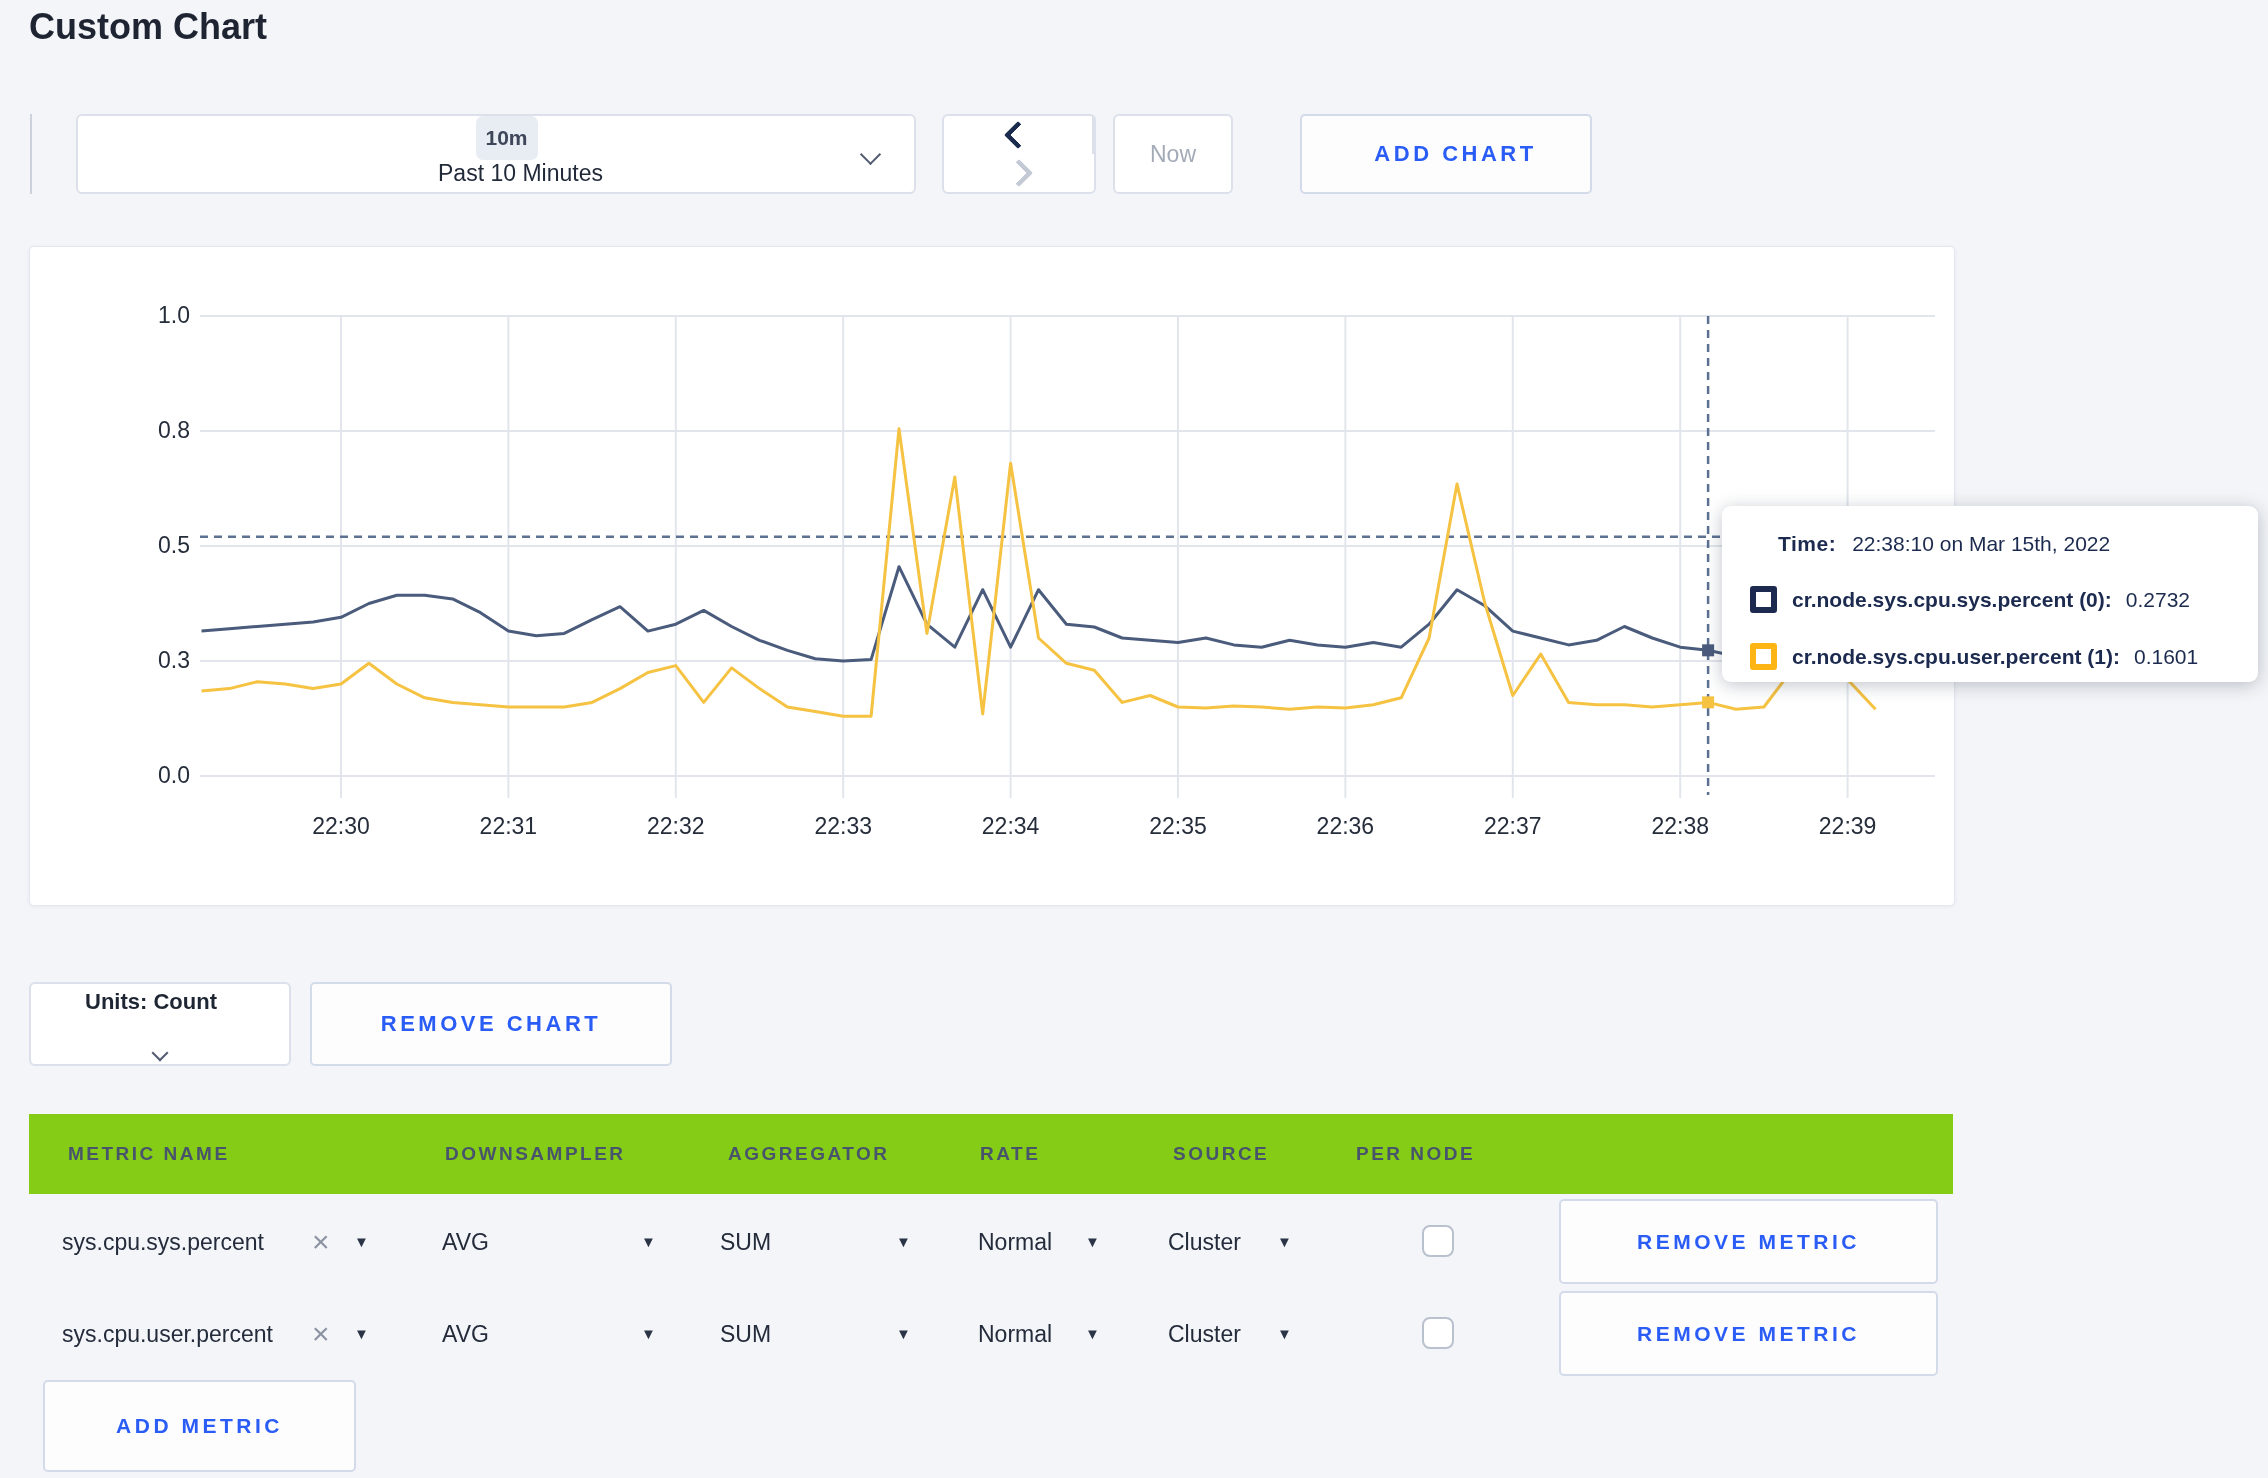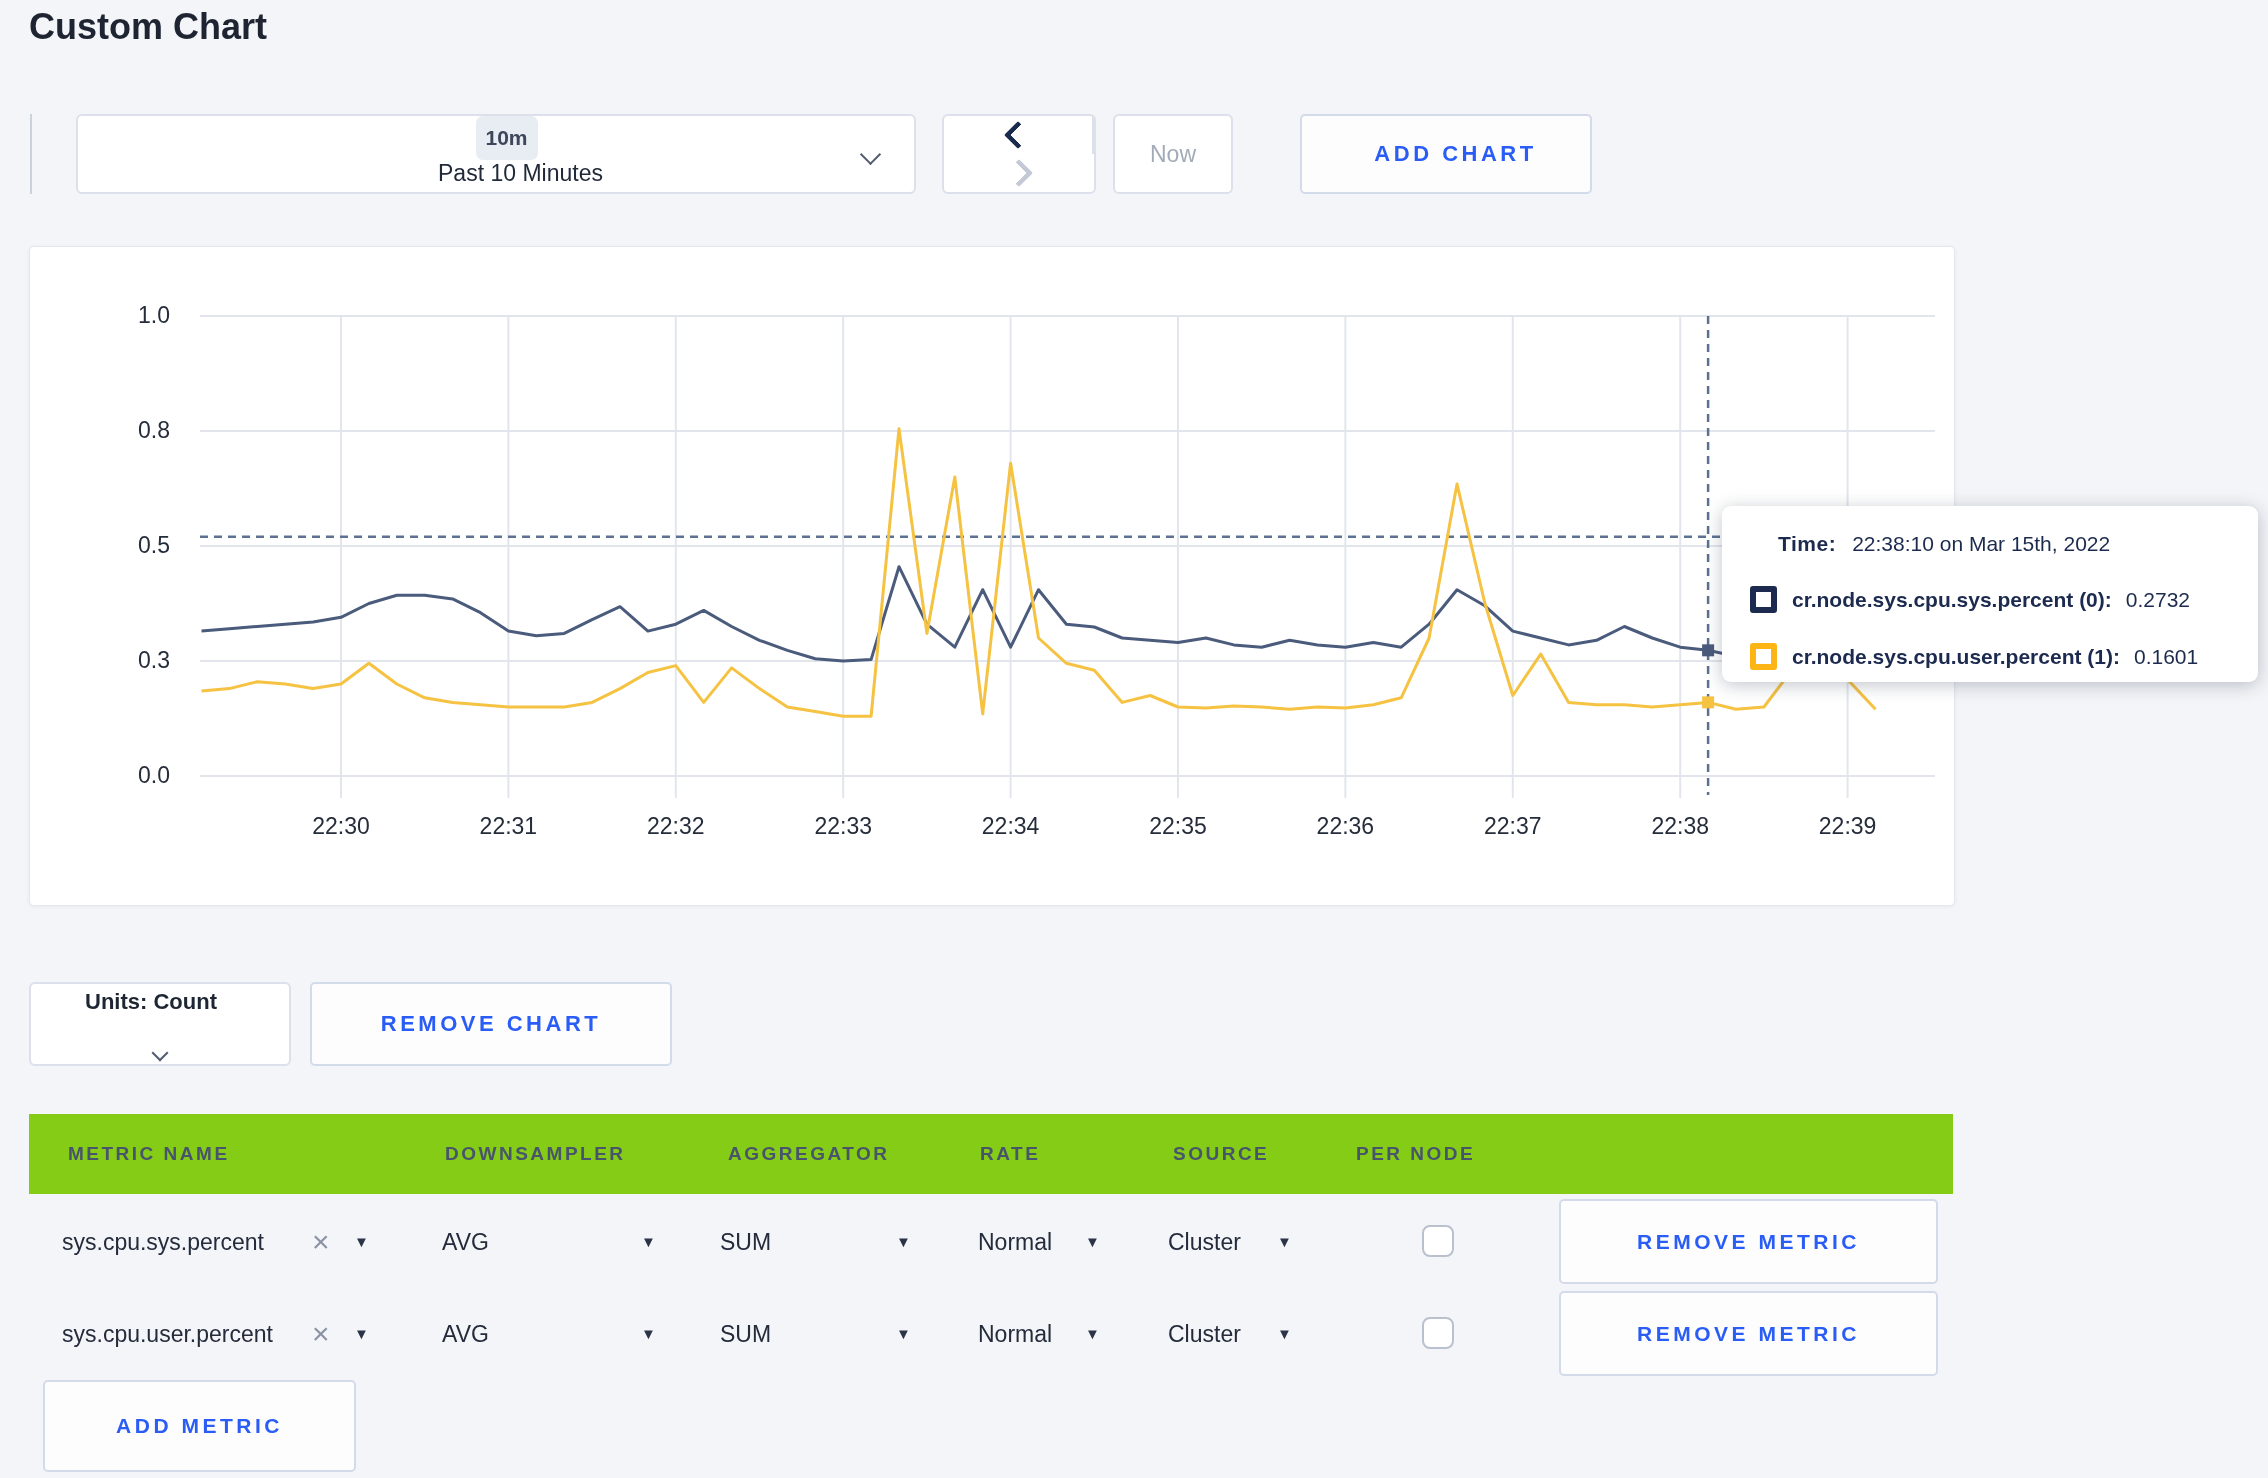--- a/index.html
+++ b/index.html
@@ -27,21 +27,21 @@
   .now-btn{left:1113px;top:114px;width:120px;height:80px;display:flex;align-items:center;justify-content:center;
            font-size:23px;color:#a4abb8;}
   .btn-blue{background:#fdfdfe;border:2px solid #d3daea;border-radius:5px;color:#2a5cf6;font-weight:700;
             letter-spacing:3.5px;font-size:22px;display:flex;align-items:center;justify-content:center;cursor:pointer;box-sizing:border-box;}
   .add-chart-btn{left:1300px;top:114px;width:292px;height:80px;padding-left:19px;}
 
   
   .chart-panel{left:29px;top:246px;width:1924px;height:658px;background:#fff;border:1px solid #e3e8f0;
                border-radius:5px;box-shadow:0 1px 4px rgba(70,80,100,.07);}
   .chart-panel svg{position:absolute;left:0;top:0;}
-  .y-tick{position:absolute;width:72px;text-align:center;font-size:23px;color:#252c3a;}
+  .y-tick{position:absolute;width:72px;text-align:right;font-size:23px;color:#252c3a;}
   .x-tick{position:absolute;width:120px;margin-left:-60px;text-align:center;font-size:23px;color:#252c3a;top:566px;}
 
   
   .tooltip{left:1692px;top:259px;width:536px;height:176px;background:#fff;border-radius:9px;z-index:6;
            box-shadow:0 3px 18px rgba(35,45,70,.28);}
   .tt-time{margin:26px 0 0 56px;font-size:21px;color:#1b2a4e;}
   .tt-time b{margin-right:16px;letter-spacing:.5px;}
   .tt-row{margin:30px 0 0 28px;display:flex;align-items:center;font-size:21px;color:#1b2a4e;}
   .swatch{width:27px;height:27px;border:6px solid #1b2a4e;border-radius:3px;box-sizing:border-box;margin-right:15px;flex:none;}
   .tt-name{font-weight:700;}

